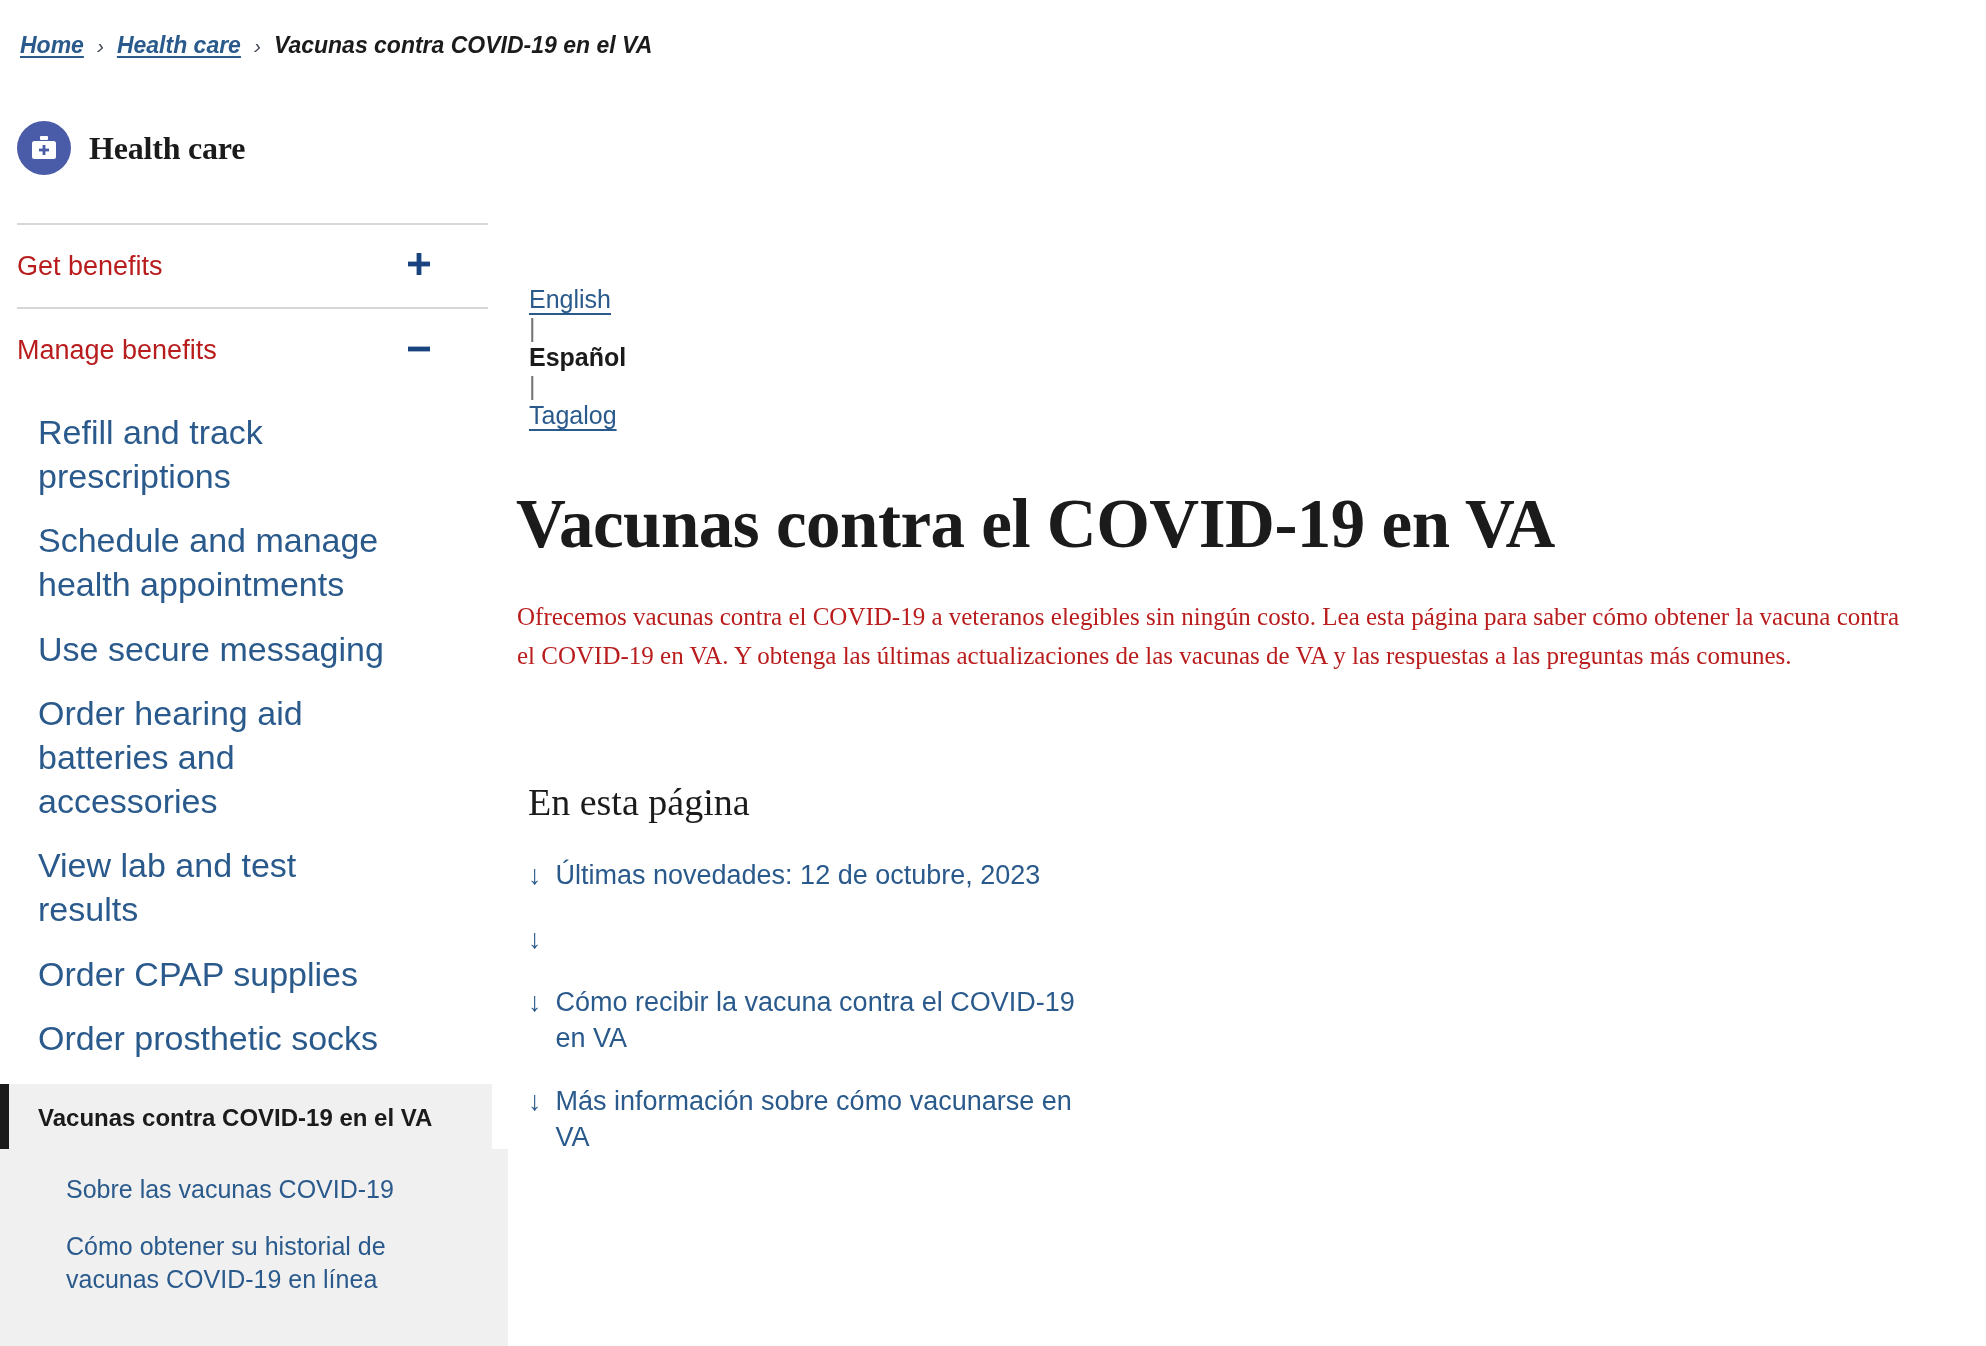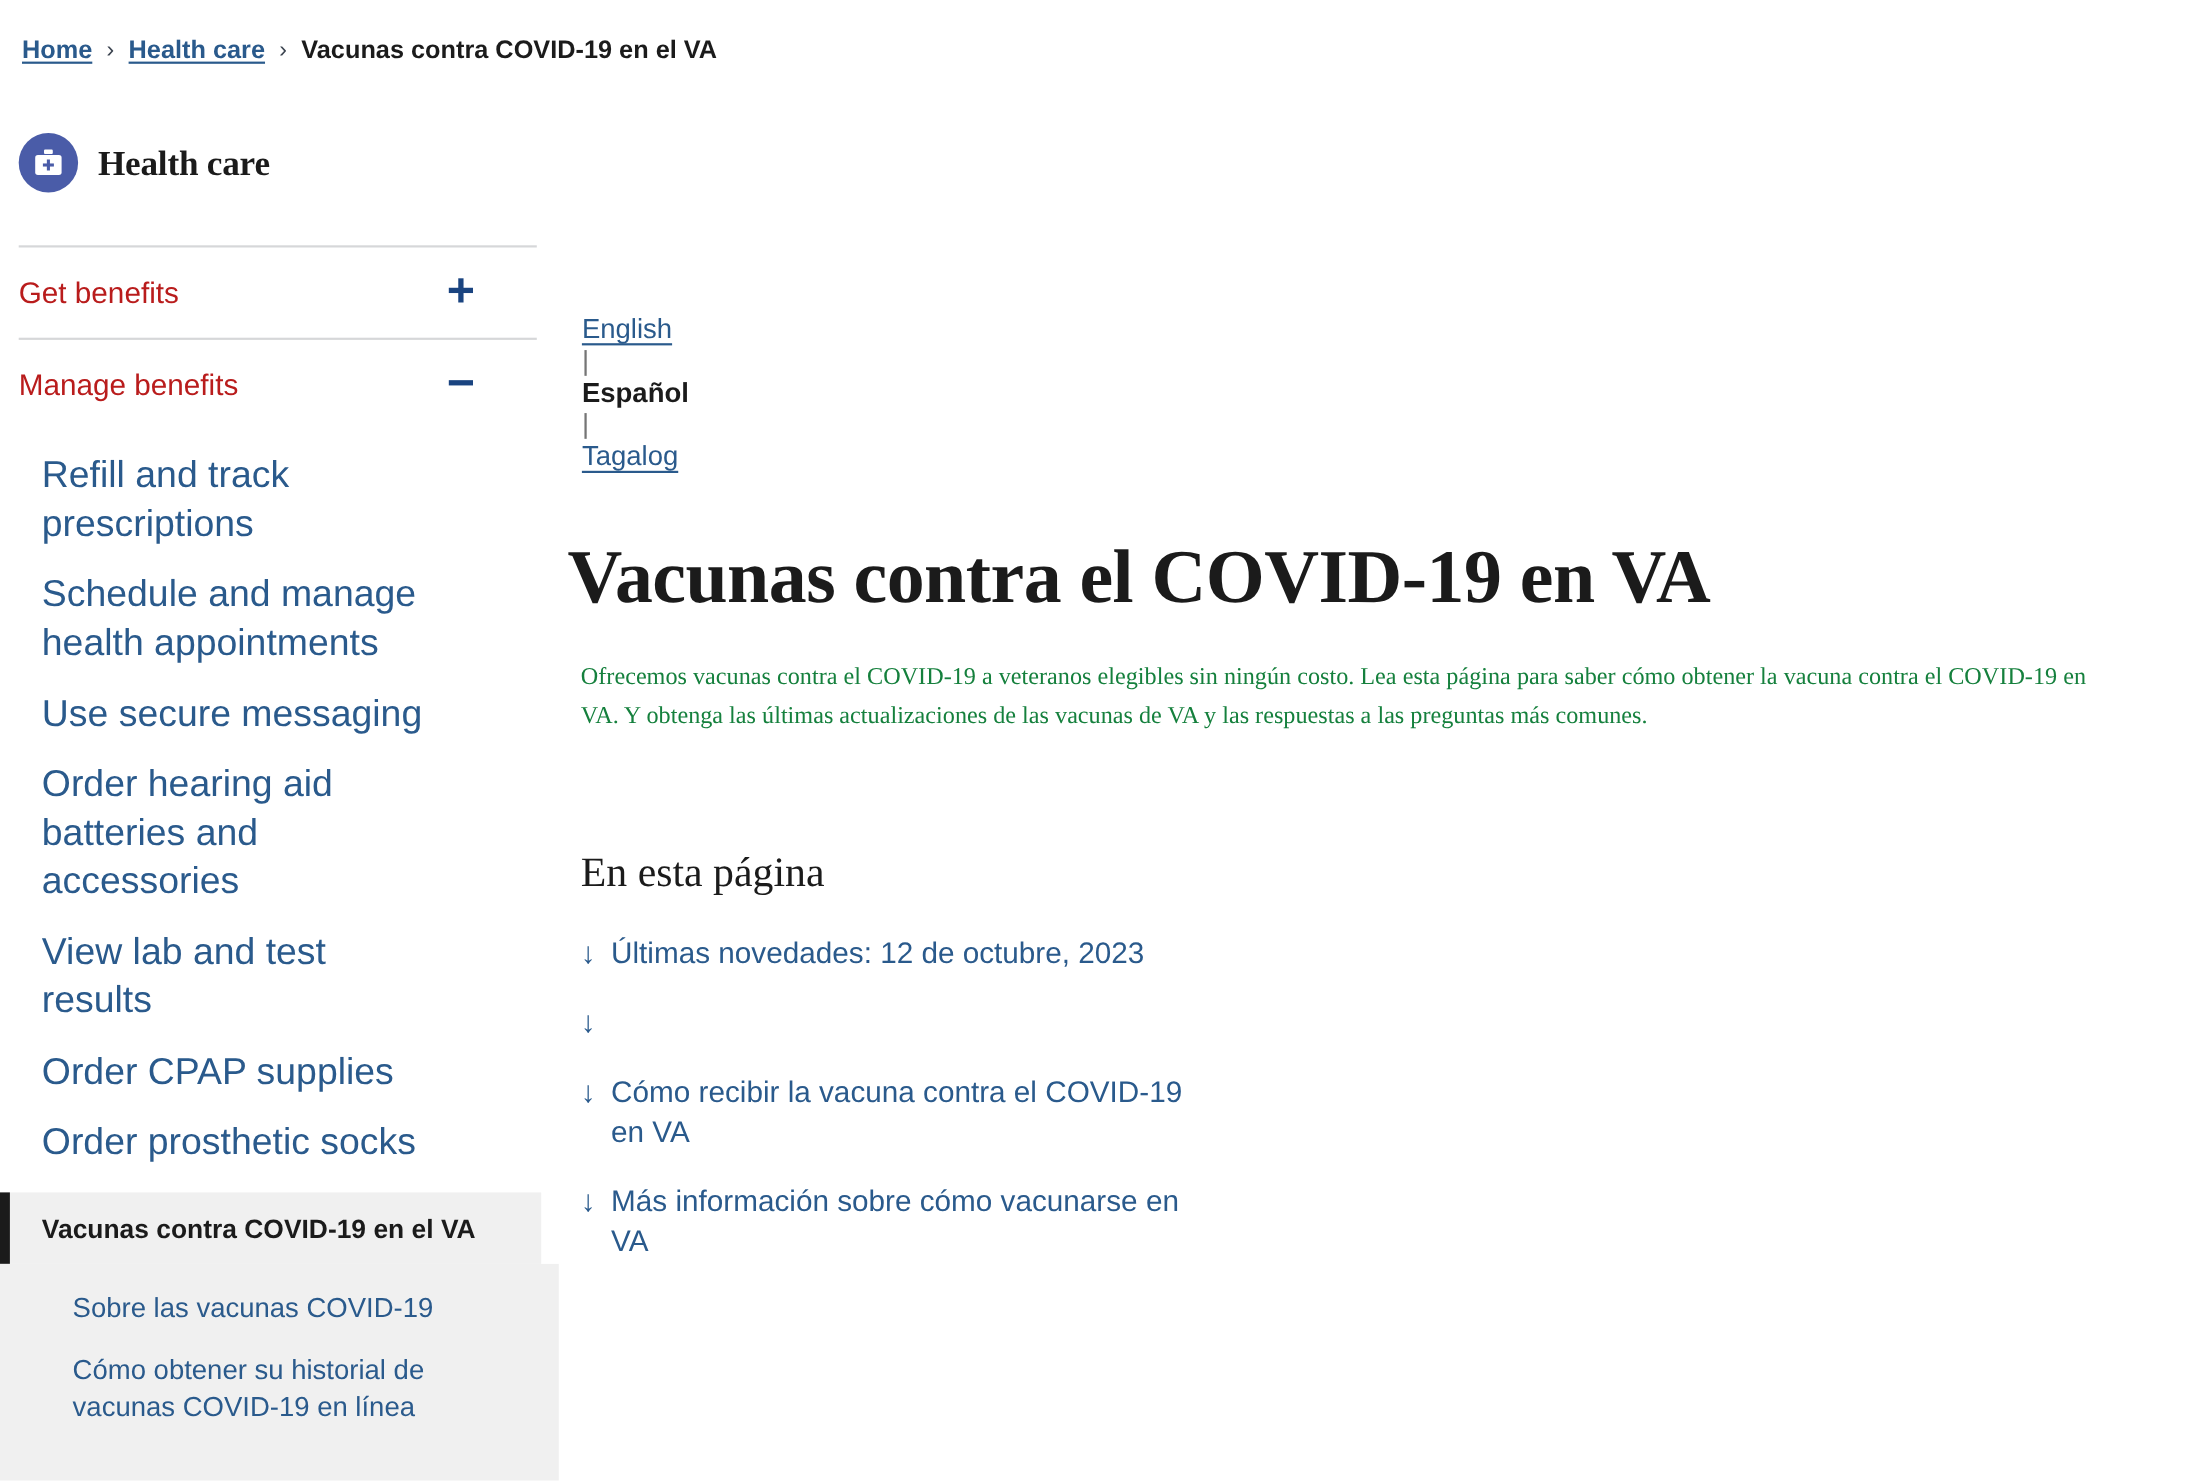--- a/index.html
+++ b/index.html
@@ -17,20 +17,21 @@
   }
 
   
   .breadcrumb {
     padding: 32px 0 0 20px;
     font-size: 23px;
     font-weight: 700;
     display: flex;
     align-items: center;
     white-space: nowrap;
+    font-style: italic;
   }
   .breadcrumb .crumb-link {
     color: #2a5a8c;
     text-decoration: underline;
     text-underline-offset: 3px;
     font-weight: 700;
     cursor: pointer;
   }
   .breadcrumb .sep {
     color: #3d4551;
@@ -168,24 +169,24 @@
     font-family: "Liberation Serif", serif;
     font-weight: 700;
     font-size: 69px;
     line-height: 1.05;
     color: #1b1b1b;
     margin: 0 0 38px 0;
     letter-spacing: -0.5px;
   }
   p.intro {
     font-family: "Liberation Serif", serif;
-    font-size: 22px;
+    font-size: 25px;
     line-height: 1.55;
-    color: #15803d;
-    margin: 12px;
+    color: #b91c1c;
+    margin: 1px;
     max-width: 1390px;
   }
   h2.on-this-page {
     font-family: "Liberation Serif", serif;
     font-weight: 400;
     font-size: 38px;
     color: #1b1b1b;
     margin: 104px 0 0 12px;
   }
   ul.anchor-list {

